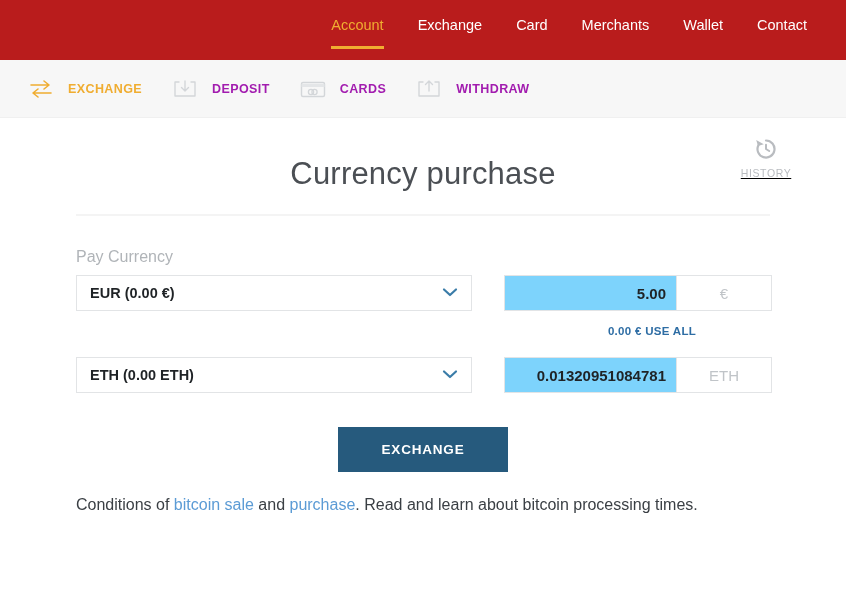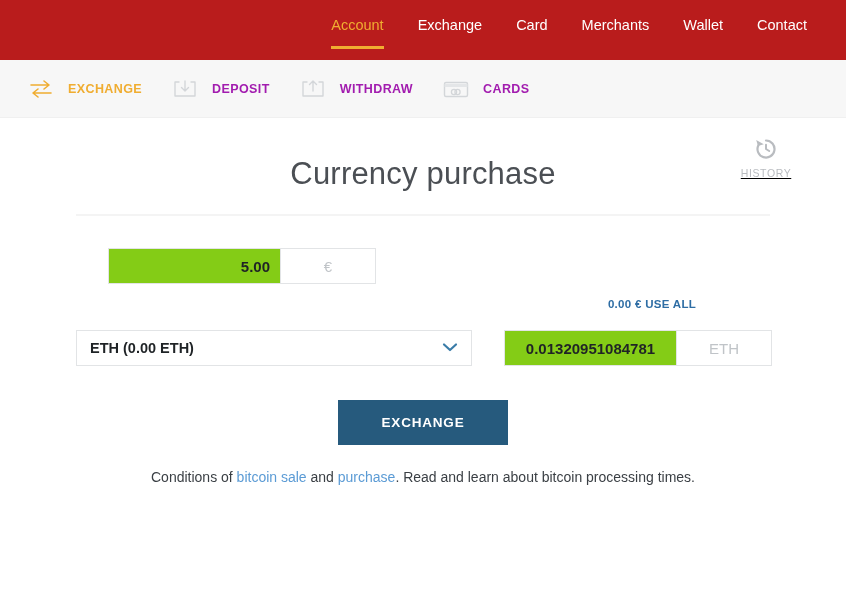--- a/index.html
+++ b/index.html
@@ -149,30 +149,30 @@
     pointer-events: none;
   }
 
   .amount-group { display: flex; height: 36px; }
   .amount-input {
     flex: 1 1 auto;
     min-width: 0;
     height: 36px;
     border: 1px solid #e2e4e6;
     border-right: none;
-    background: #84cc16;
+    background: #7dd3fc;
     font-family: "Liberation Sans", sans-serif;
     font-size: 15px;
     font-weight: bold;
     color: #1f2326;
     padding: 0 10px;
     outline: none;
   }
   .amount-input.right { text-align: right; }
-  .amount-input.left  { text-align: center; }
+  .amount-input.left  { text-align: right; }
   .amount-addon {
     width: 96px;
     flex: 0 0 96px;
     height: 36px;
     border: 1px solid #e2e4e6;
     background: #ffffff;
     display: flex;
     align-items: center;
     justify-content: center;
     font-size: 15px;
@@ -205,23 +205,22 @@
     border: none;
     font-family: "Liberation Sans", sans-serif;
     font-size: 13.5px;
     font-weight: bold;
     letter-spacing: .8px;
     padding: 15px 44px;
     cursor: pointer;
   }
 
   .footnote {
-    text-align: center;
     margin-top: 24px;
-    font-size: 14px;
+    font-size: 16px;
     color: #3a3f44;
   }
   .footnote a {
     color: #5b9bd5;
     text-decoration: none;
     cursor: pointer;
   }
 </style>
 </head>
 <body>
@@ -262,44 +261,44 @@
   </div>
 
   <div class="subnav-item">
     <span class="subnav-icon">
       <svg width="28" height="22" viewBox="0 0 28 22">
         <path d="M4 4 H8 M4 4 V18 H24 V4 H20" fill="none" stroke="#d3d6d9" stroke-width="1.4" stroke-linecap="round" stroke-linejoin="round"></path>
         <path d="M14 3 V13 M10.5 9.5 L14 13 L17.5 9.5" fill="none" stroke="#d3d6d9" stroke-width="1.4" stroke-linecap="round" stroke-linejoin="round"></path>
       </svg>
     </span>
     <span class="subnav-label">DEPOSIT</span>
-  </div>
-
-  <div class="subnav-item">
-    <span class="subnav-icon">
-      <svg width="28" height="22" viewBox="0 0 28 22">
-        <path d="M4 4 H8 M4 4 V18 H24 V4 H20" fill="none" stroke="#d3d6d9" stroke-width="1.4" stroke-linecap="round" stroke-linejoin="round"></path>
-        <path d="M14 13 V3 M10.5 6.5 L14 3 L17.5 6.5" fill="none" stroke="#d3d6d9" stroke-width="1.4" stroke-linecap="round" stroke-linejoin="round"></path>
-      </svg>
-    </span>
-    <span class="subnav-label">WITHDRAW</span>
   </div>
 
   <div class="subnav-item">
     <span class="subnav-icon">
       <svg width="30" height="22" viewBox="0 0 30 22">
         <rect x="3.5" y="4.5" width="23" height="14" rx="1.5" fill="none" stroke="#d3d6d9" stroke-width="1.4"></rect>
         <rect x="3.5" y="6" width="23" height="3" fill="#e4e6e8"></rect>
         <circle cx="13" cy="14" r="2.6" fill="none" stroke="#d3d6d9" stroke-width="1.3"></circle>
         <circle cx="16.5" cy="14" r="2.6" fill="none" stroke="#d3d6d9" stroke-width="1.3"></circle>
       </svg>
     </span>
     <span class="subnav-label">CARDS</span>
   </div>
 
+  <div class="subnav-item">
+    <span class="subnav-icon">
+      <svg width="28" height="22" viewBox="0 0 28 22">
+        <path d="M4 4 H8 M4 4 V18 H24 V4 H20" fill="none" stroke="#d3d6d9" stroke-width="1.4" stroke-linecap="round" stroke-linejoin="round"></path>
+        <path d="M14 13 V3 M10.5 6.5 L14 3 L17.5 6.5" fill="none" stroke="#d3d6d9" stroke-width="1.4" stroke-linecap="round" stroke-linejoin="round"></path>
+      </svg>
+    </span>
+    <span class="subnav-label">WITHDRAW</span>
+  </div>
+
 
 </div>
 
 <div class="content">
 
   <div class="page-head">
     <h1 class="page-title">Currency purchase</h1>
 
     <div class="history-btn">
       <span class="history-icon">
@@ -311,20 +310,31 @@
       </span>
       <span class="history-label">HISTORY</span>
     </div>
 
     <div class="title-rule"></div>
   </div>
 
   <div class="form">
 
     <div class="field-row">
+      <div class="col-left">
+        <div class="field-label">Pay Currency</div>
+        <div class="select-box">
+          <span class="select-value">EUR (0.00 €)</span>
+          <span class="select-caret">
+            <svg width="18" height="12" viewBox="0 0 18 12">
+              <path d="M3 3.5 L9 9 L15 3.5" fill="none" stroke="#3a7ca8" stroke-width="2.2" stroke-linecap="round" stroke-linejoin="round"></path>
+            </svg>
+          </span>
+        </div>
+      </div>
       <div class="col-gap"></div>
       <div class="col-right">
         <div class="amount-group">
           <input class="amount-input right" type="text" value="5.00" style="">
           <div class="amount-addon">€</div>
         </div>
       </div>
     </div>
 
     <div class="useall-row">

